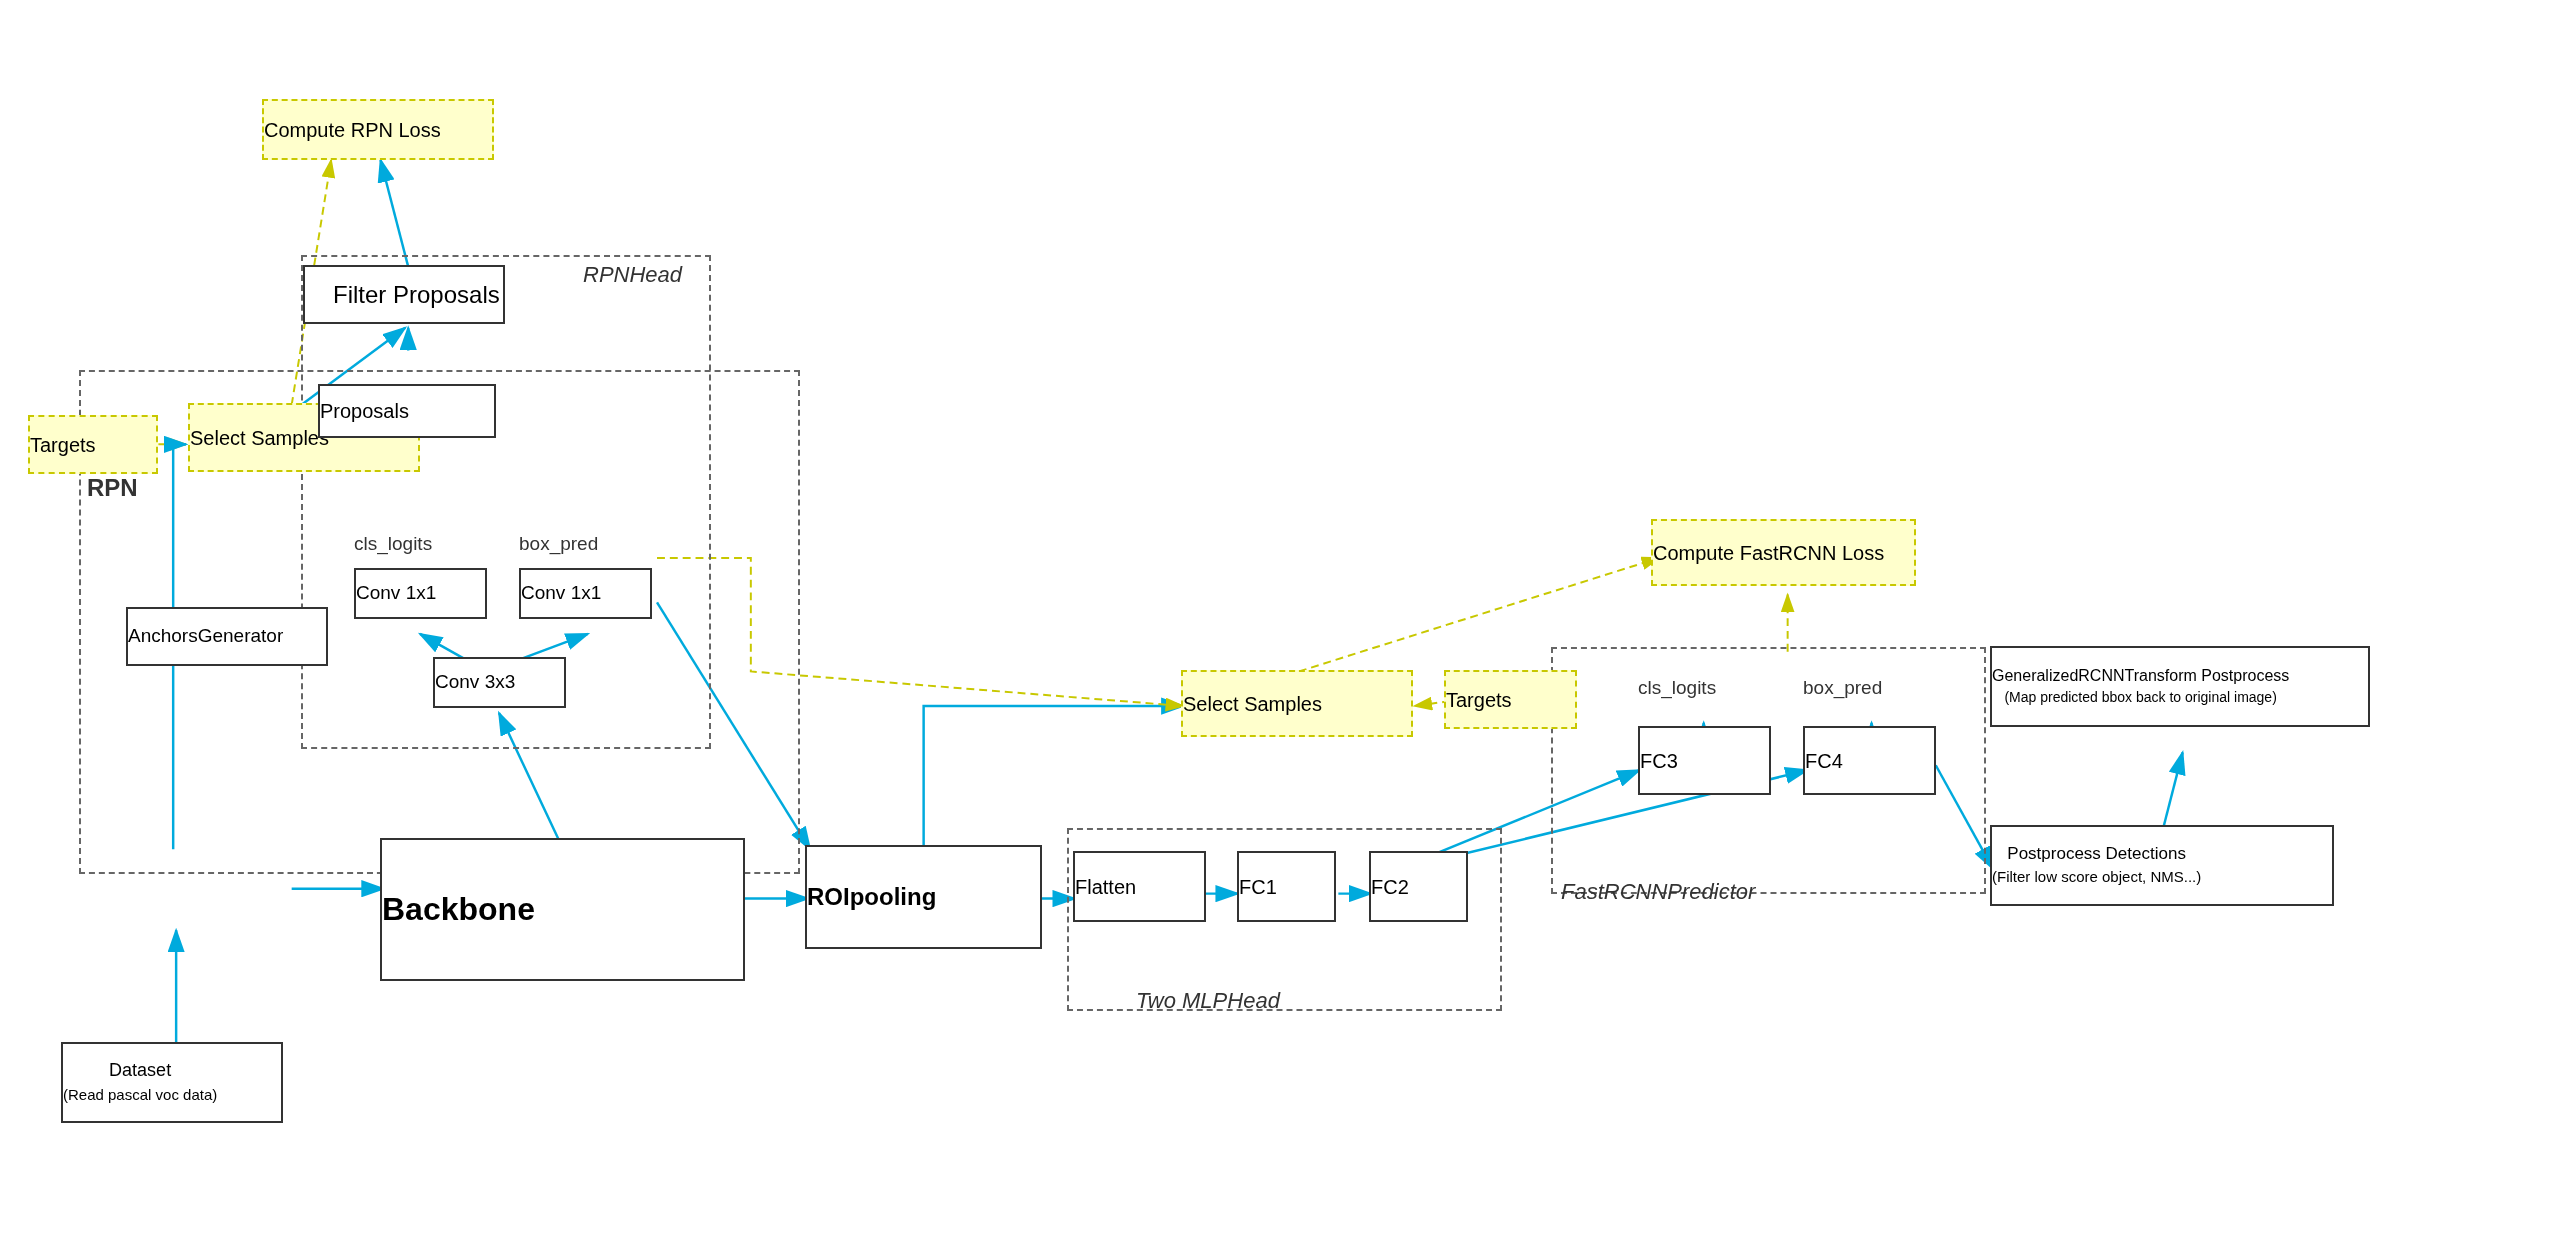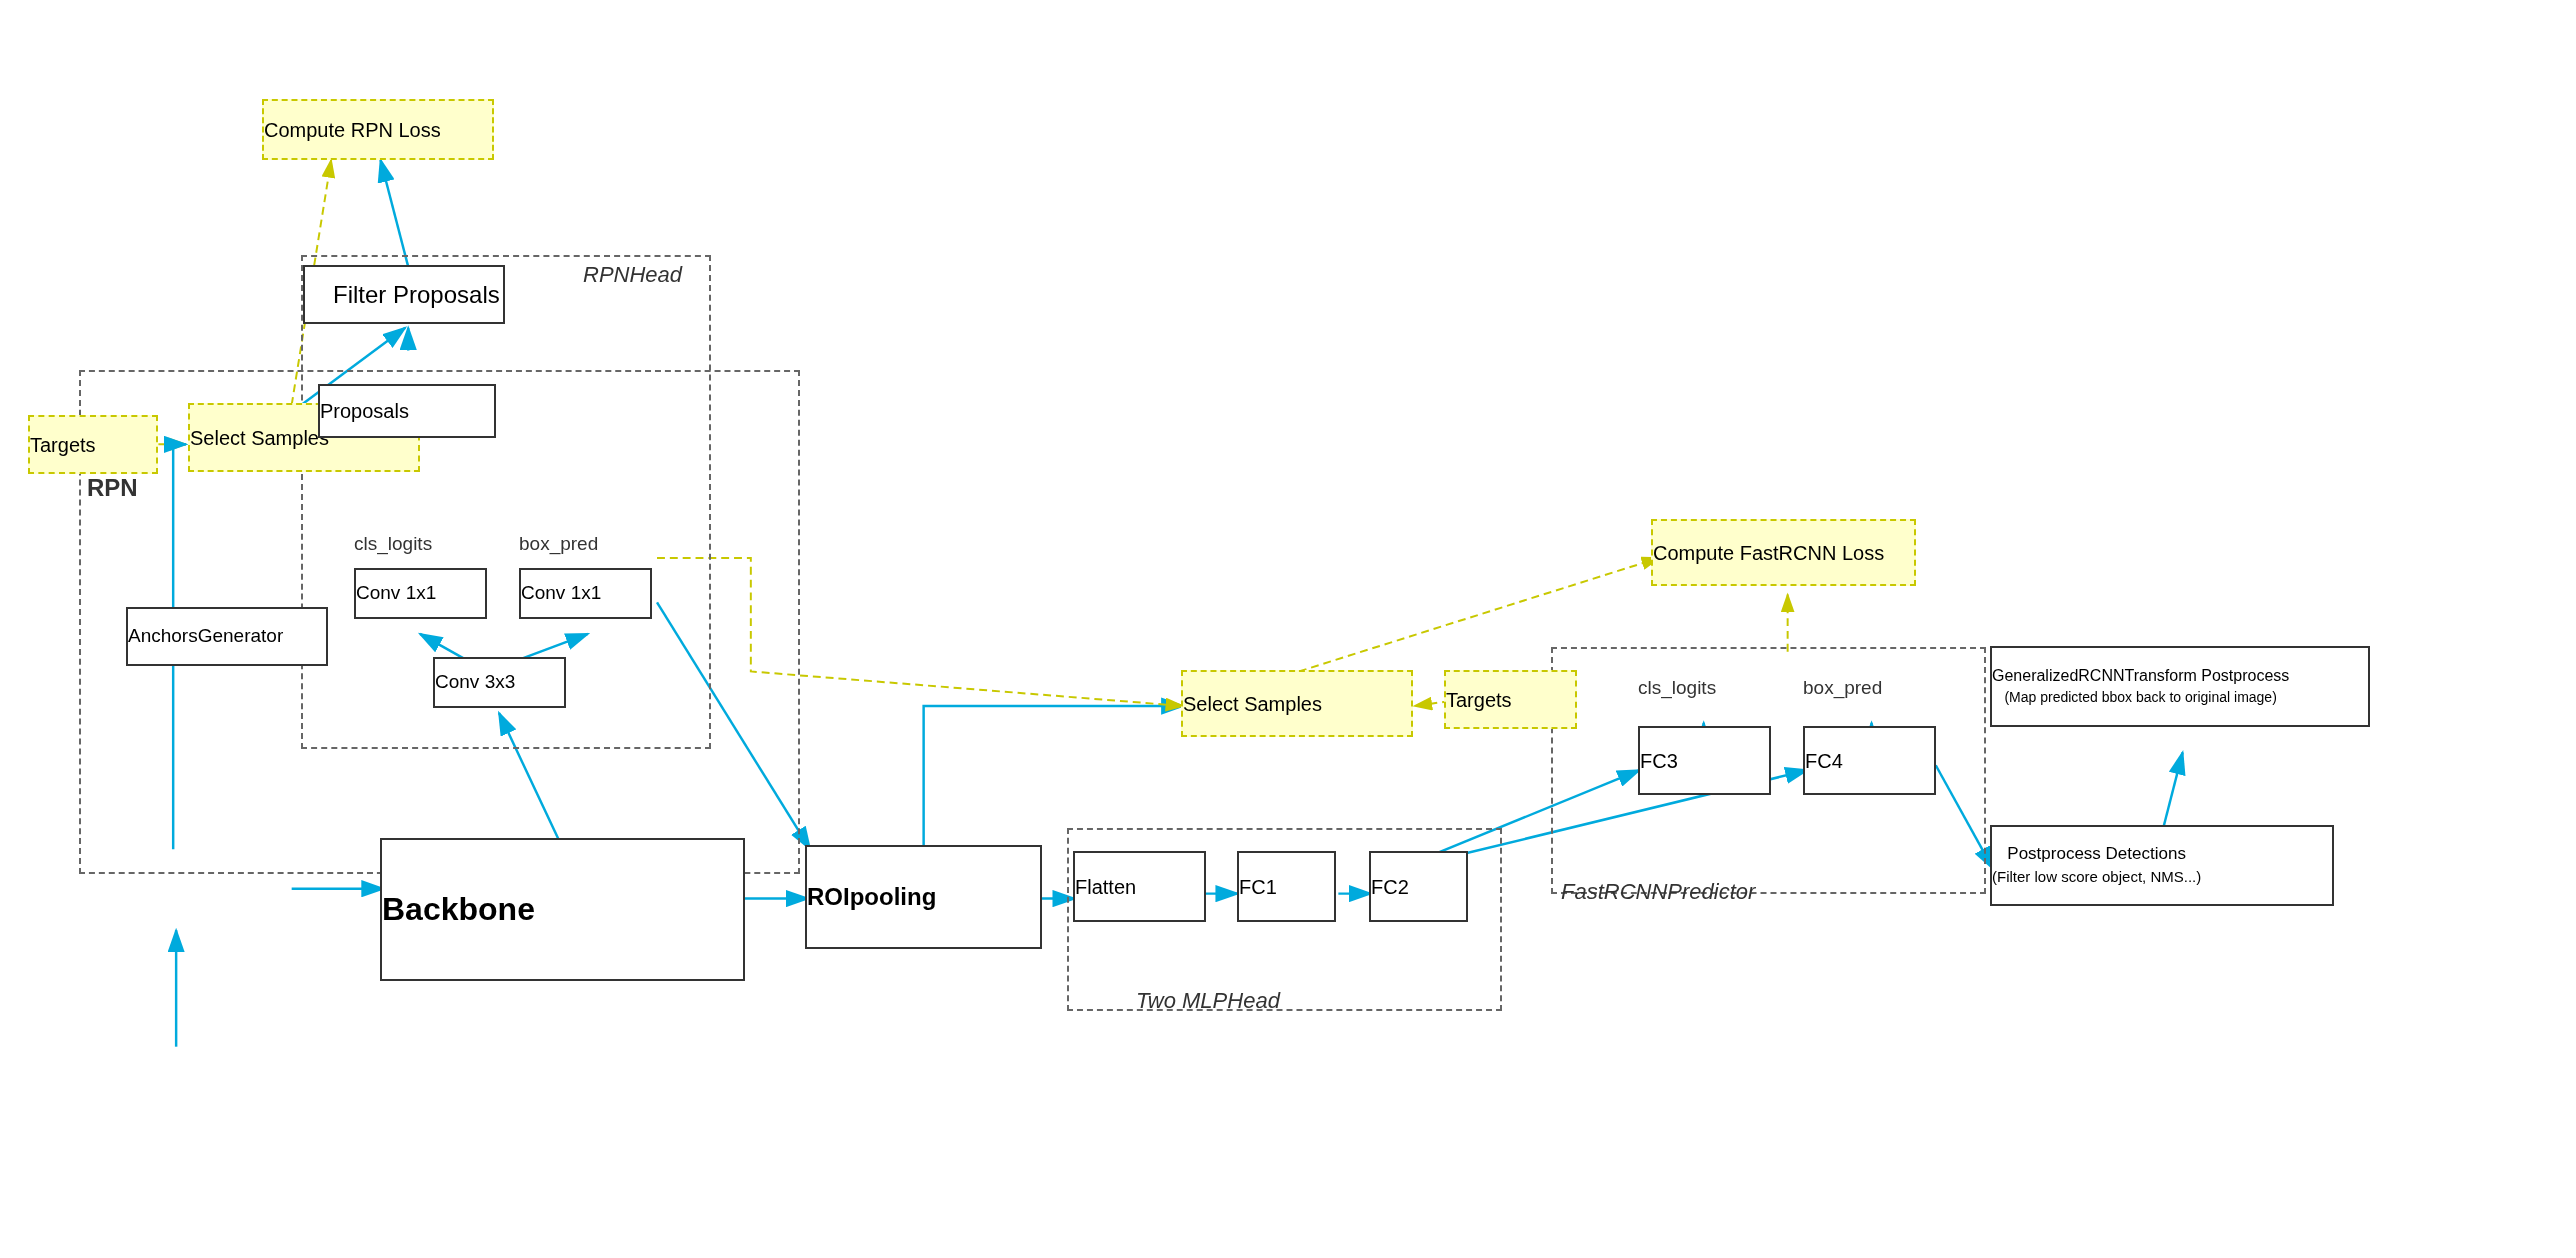--- a/index.html
+++ b/index.html
@@ -187,20 +187,23 @@
 
   <div class="node node-solid" style="left:126px; top:607px; width:202px; height:59px; font-size:19px;">
     <span>AnchorsGenerator</span>
   </div>
 
 
   <div class="node node-solid" style="left:380px; top:838px; width:365px; height:143px; font-size:32px; font-weight:bold;">
     <span>Backbone</span>
   </div>
 
+  <div class="node node-solid" style="left:61px; top:1042px; width:222px; height:81px; font-size:18px; text-align:center;">
+    <span>Dataset<br><small style="font-size:15px;">(Read pascal voc data)</small></span>
+  </div>
 
   <div class="node node-solid" style="left:805px; top:845px; width:237px; height:104px; font-size:24px; font-weight:bold;">
     <span>ROIpooling</span>
   </div>
 
   <div class="node node-solid" style="left:1073px; top:851px; width:133px; height:71px; font-size:20px;">
     <span>Flatten</span>
   </div>
 
   <div class="node node-solid" style="left:1237px; top:851px; width:99px; height:71px; font-size:20px;">

